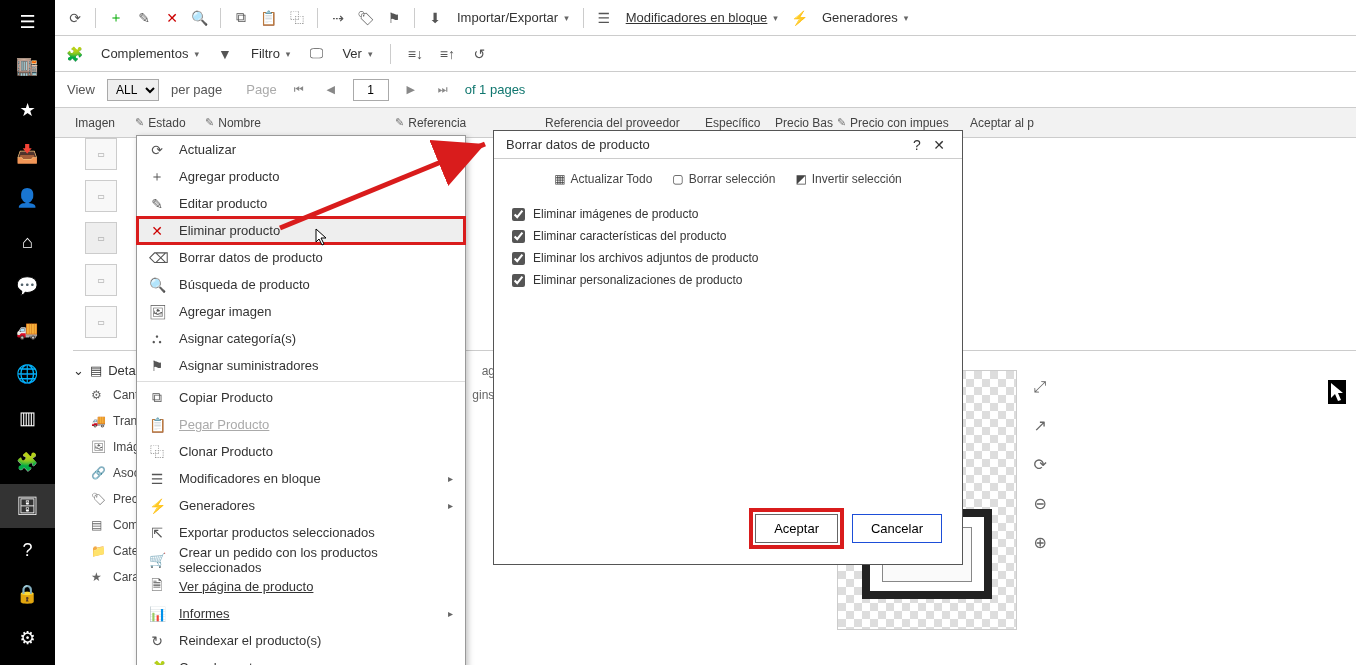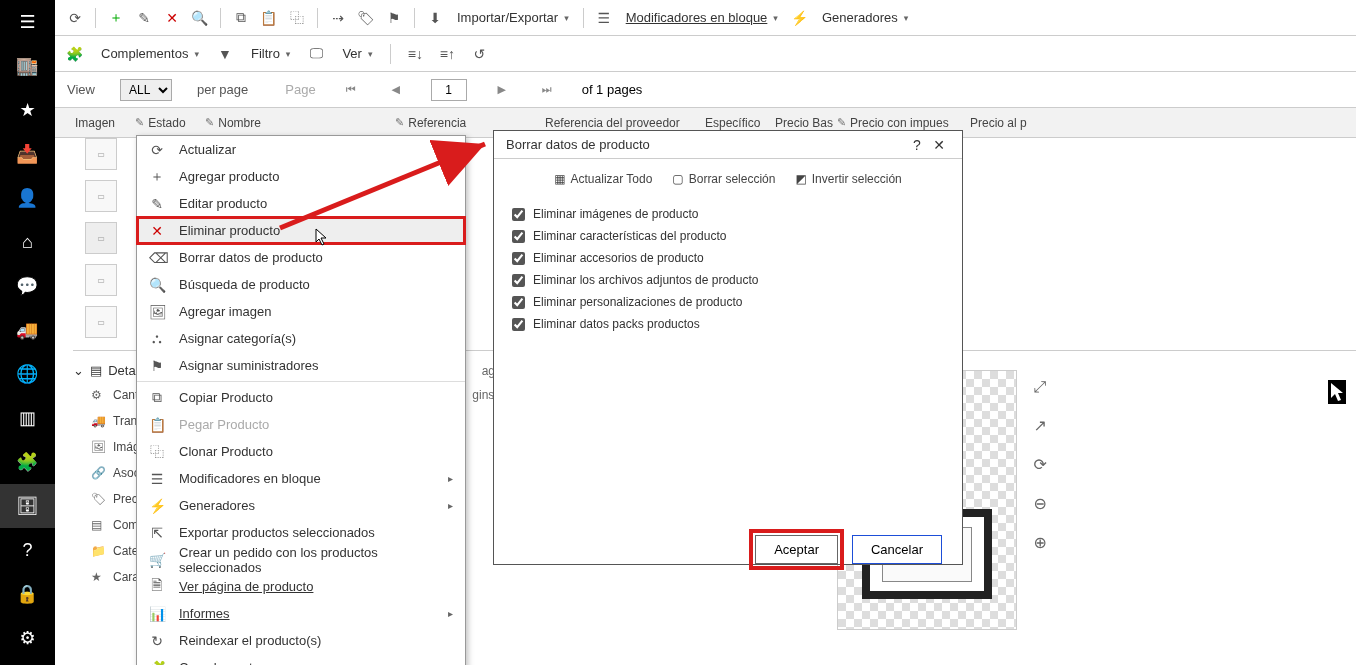--- a/index.html
+++ b/index.html
@@ -7,21 +7,21 @@
 .sidebar { position: absolute; left: 0; top: 0; width: 55px; height: 665px; background: #000; display: flex; flex-direction: column; align-items: center; }
 .sidebar-item { width: 55px; height: 44px; display: flex; align-items: center; justify-content: center; color: #fff; font-size: 18px; cursor: pointer; }
 .sidebar-item.active { background: #333; }
 .main { position: absolute; left: 55px; top: 0; right: 0; bottom: 0; }
 .toolbar1 { height: 36px; border-bottom: 1px solid #ccc; display: flex; align-items: center; padding: 0 8px; gap: 4px; }
 .toolbar2 { height: 36px; border-bottom: 1px solid #ccc; display: flex; align-items: center; padding: 0 8px; gap: 8px; }
 .toolbar-btn { width: 24px; height: 24px; display: flex; align-items: center; justify-content: center; cursor: pointer; font-size: 14px; color: #555; }
 .toolbar-drop { padding: 2px 6px; cursor: pointer; display: flex; align-items: center; gap: 4px; color: #333; font-size: 13px; }
 .toolbar-drop::after { content: "▾"; font-size: 9px; color: #666; margin-left: 2px; }
 .sep { width: 1px; height: 20px; background: #ccc; margin: 0 4px; }
-.pager { height: 36px; border-bottom: 1px solid #ccc; display: flex; align-items: center; padding: 0 12px; gap: 25px; font-size: 13px; color: #555; }
+.pager { height: 36px; border-bottom: 1px solid #ccc; display: flex; align-items: center; padding: 0 12px; gap: 12px; font-size: 13px; color: #555; }
 .pager select, .pager input { border: 1px solid #aaa; height: 22px; font-size: 12px; padding: 0 4px; }
 .pager input { width: 36px; text-align: center; }
 .pager .pbtn { width: 20px; height: 20px; display: flex; align-items: center; justify-content: center; cursor: pointer; color: #888; font-size: 11px; }
 .gridhead { height: 30px; background: #f2f2f2; border-bottom: 1px solid #ccc; display: flex; align-items: center; padding-left: 20px; font-size: 12px; color: #444; }
 .gh-col { display: flex; align-items: center; gap: 4px; }
 .gh-pencil { font-size: 11px; color: #777; }
 .thumbs { position: absolute; left: 30px; top: 138px; display: flex; flex-direction: column; gap: 10px; }
 .thumb { width: 32px; height: 32px; border: 1px solid #ccc; background: #f8f8f8; display: flex; align-items: center; justify-content: center; font-size: 8px; color: #999; }
 .thumb.selected-row { background: #eee; }
 .detail { position: absolute; left: 18px; top: 350px; right: 0; border-top: 1px solid #ccc; padding-top: 8px; }
@@ -37,21 +37,21 @@
 .cm-sub::after { content: "▸"; margin-left: auto; font-size: 10px; color: #666; }
 .dialog { position: absolute; left: 493px; top: 130px; width: 470px; height: 435px; background: #fff; border: 1px solid #555; z-index: 60; display: flex; flex-direction: column; }
 .dlg-title { height: 28px; border-bottom: 1px solid #ccc; display: flex; align-items: center; padding: 0 12px; font-size: 13px; color: #333; }
 .dlg-title .spacer { flex: 1; }
 .dlg-title .tbtn { width: 22px; text-align: center; cursor: pointer; font-size: 14px; color: #333; }
 .dlg-tools { height: 40px; display: flex; align-items: center; justify-content: center; gap: 20px; font-size: 12px; color: #444; }
 .dlg-tool { display: flex; align-items: center; gap: 5px; cursor: pointer; }
 .dlg-body { flex: 1; padding: 4px 18px; overflow: auto; }
 .chk-row { display: flex; align-items: center; gap: 8px; padding: 4px 0; font-size: 12px; color: #333; }
 .chk-row input { accent-color: #555; }
-.dlg-footer { height: 50px; display: flex; align-items: flex-end; justify-content: flex-end; gap: 14px; padding: 0 20px; }
+.dlg-footer { height: 50px; display: flex; align-items: flex-start; justify-content: flex-end; gap: 14px; padding: 0 20px; }
 .dlg-btn { padding: 6px 18px; background: #fff; border: 1px solid #1d4ed8; cursor: pointer; font-size: 13px; }
 .dlg-btn.primary { outline: 4px solid #d91c1c; outline-offset: 2px; border: 1px solid #666; }
 .arrow { position: absolute; left: 270px; top: 136px; width: 230px; height: 100px; z-index: 55; pointer-events: none; }
 .preview { position: absolute; left: 782px; top: 370px; width: 210px; height: 280px; }
 .preview-bg { width: 180px; height: 260px; background-image: repeating-conic-gradient(#ddd 0% 25%, #fff 0% 50%); background-size: 16px 16px; border: 1px solid #ccc; display: flex; align-items: flex-end; justify-content: center; padding-bottom: 30px; }
 .preview-frame { width: 130px; height: 90px; background: #fff; border: 8px solid #222; display:flex; align-items:center; justify-content:center; }
 .preview-frame-inner { width: 90px; height: 55px; border: 1px solid #888; background: #fafafa; }
 .preview-tools { position: absolute; right: 0; top: 8px; display: flex; flex-direction: column; gap: 20px; color: #666; font-size: 16px; }
 .cursor { position: absolute; left: 1328px; top: 380px; width: 16px; height: 22px; z-index: 200; }
 .cursor2 { position: absolute; left: 315px; top: 228px; z-index: 70; font-size:16px; pointer-events:none; }
@@ -133,21 +133,21 @@
   <div class="pager">
     <span>View</span>
     <select><option>ALL</option></select>
     <span>per page</span>
     <span style="margin-left:12px;color:#aaa">Page</span>
     <span class="pbtn">⏮</span>
     <span class="pbtn">◀</span>
     <input value="1" style="">
     <span class="pbtn">▶</span>
     <span class="pbtn">⏭</span>
-    <span style="color:#000000">of 1 pages</span>
+    <span style="color:#0f766e">of 1 pages</span>
   </div>
 
   <div class="gridhead">
     <div class="gh-col" style="width:60px">
         <span>Imagen</span>
       </div>
     <div class="gh-col" style="width:70px">
         <span class="gh-pencil">✎</span>
         <span>Estado</span>
       </div>
@@ -166,21 +166,21 @@
         <span>Específico</span>
       </div>
     <div class="gh-col" style="width:75px">
         <span>Precio Bas</span>
         <span class="gh-pencil">✎</span>
       </div>
     <div class="gh-col" style="width:120px">
         <span>Precio con impues</span>
       </div>
     <div class="gh-col" style="width:70px">
-        <span>Precio al p</span>
+        <span>Aceptar al p</span>
       </div>
   </div>
 
   <div class="thumbs">
     <div class="thumb">▭</div>
     <div class="thumb">▭</div>
     <div class="thumb selected-row">▭</div>
     <div class="thumb">▭</div>
     <div class="thumb">▭</div>
   </div>
@@ -280,21 +280,21 @@
       <span class="cm-icon">⚑</span>
       <span>Asignar suministradores</span>
     </div>
   <div class="cm-sep"></div>
   <div class="cm-item">
       <span class="cm-icon">⧉</span>
       <span>Copiar Producto</span>
     </div>
   <div class="cm-item disabled">
       <span class="cm-icon">📋</span>
-      <span style="">Pegar Producto</span>
+      <span style="text-decoration:underline">Pegar Producto</span>
     </div>
   <div class="cm-item">
       <span class="cm-icon">⿻</span>
       <span>Clonar Producto</span>
     </div>
   <div class="cm-item cm-sub">
       <span class="cm-icon">☰</span>
       <span>Modificadores en bloque</span>
     </div>
   <div class="cm-item cm-sub">
@@ -361,34 +361,26 @@
     <label class="chk-row">
         <input type="checkbox" checked="" style="">
         <span>Eliminar imágenes de producto</span>
       </label>
     <label class="chk-row">
         <input type="checkbox" checked="" style="">
         <span>Eliminar características del producto</span>
       </label>
     <label class="chk-row">
         <input type="checkbox" checked="" style="">
-        <span>Eliminar accesorios de producto</span>
-      </label>
-    <label class="chk-row">
-        <input type="checkbox" checked="" style="">
         <span>Eliminar los archivos adjuntos de producto</span>
       </label>
     <label class="chk-row">
         <input type="checkbox" checked="" style="">
         <span>Eliminar personalizaciones de producto</span>
       </label>
-    <label class="chk-row">
-        <input type="checkbox" checked="" style="">
-        <span>Eliminar datos packs productos</span>
-      </label>
   </div>
   <div class="dlg-footer">
     <button class="dlg-btn primary">Aceptar</button>
     <button class="dlg-btn">Cancelar</button>
   </div>
 </div>
 
 <div class="cursor2">
   <svg width="16" height="20">
       <path d="M1,1 L1,14 L4,11 L7,17 L9,16 L6,10 L11,10 Z" fill="#fff" stroke="#000" stroke-width="1"></path>

